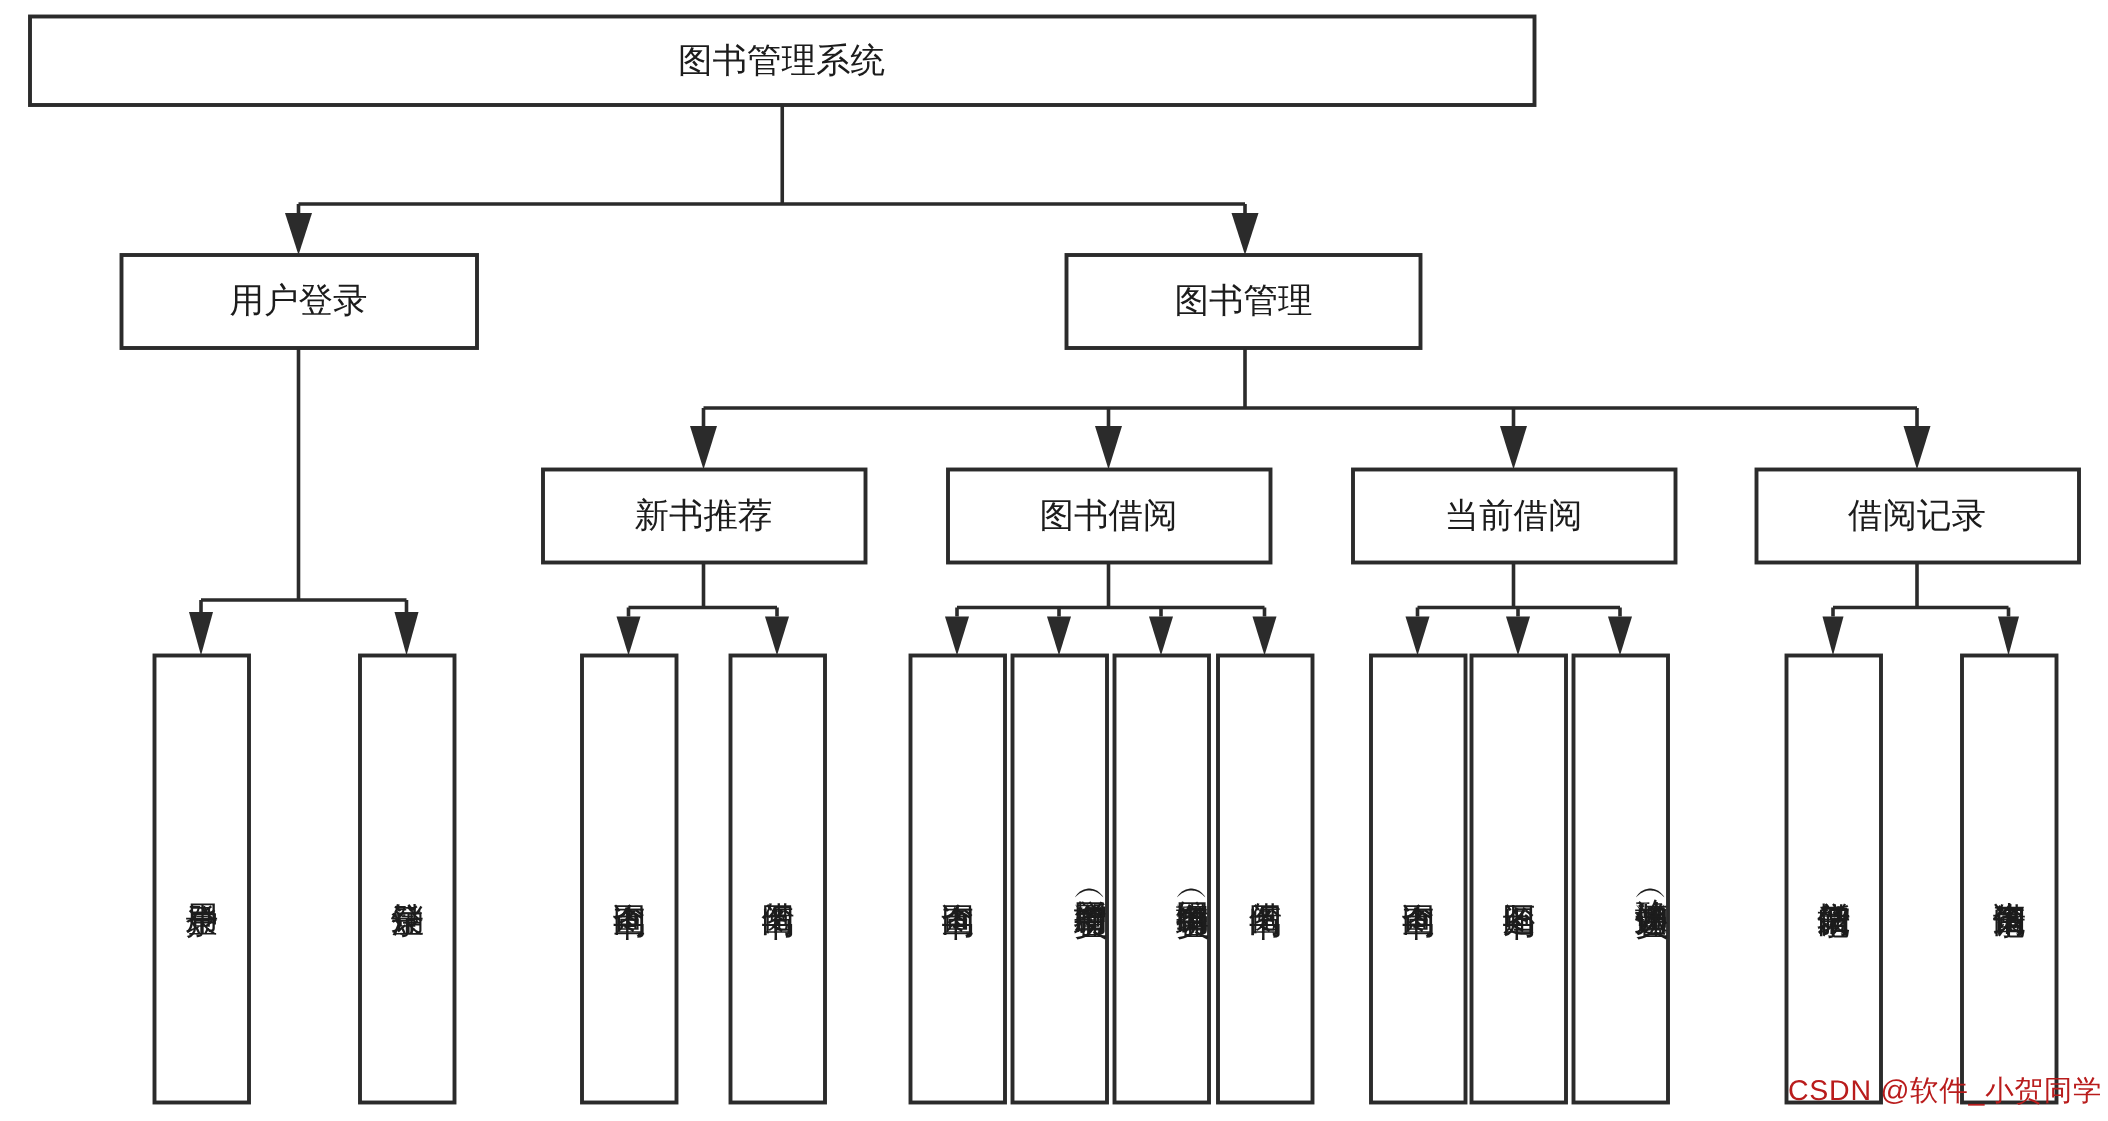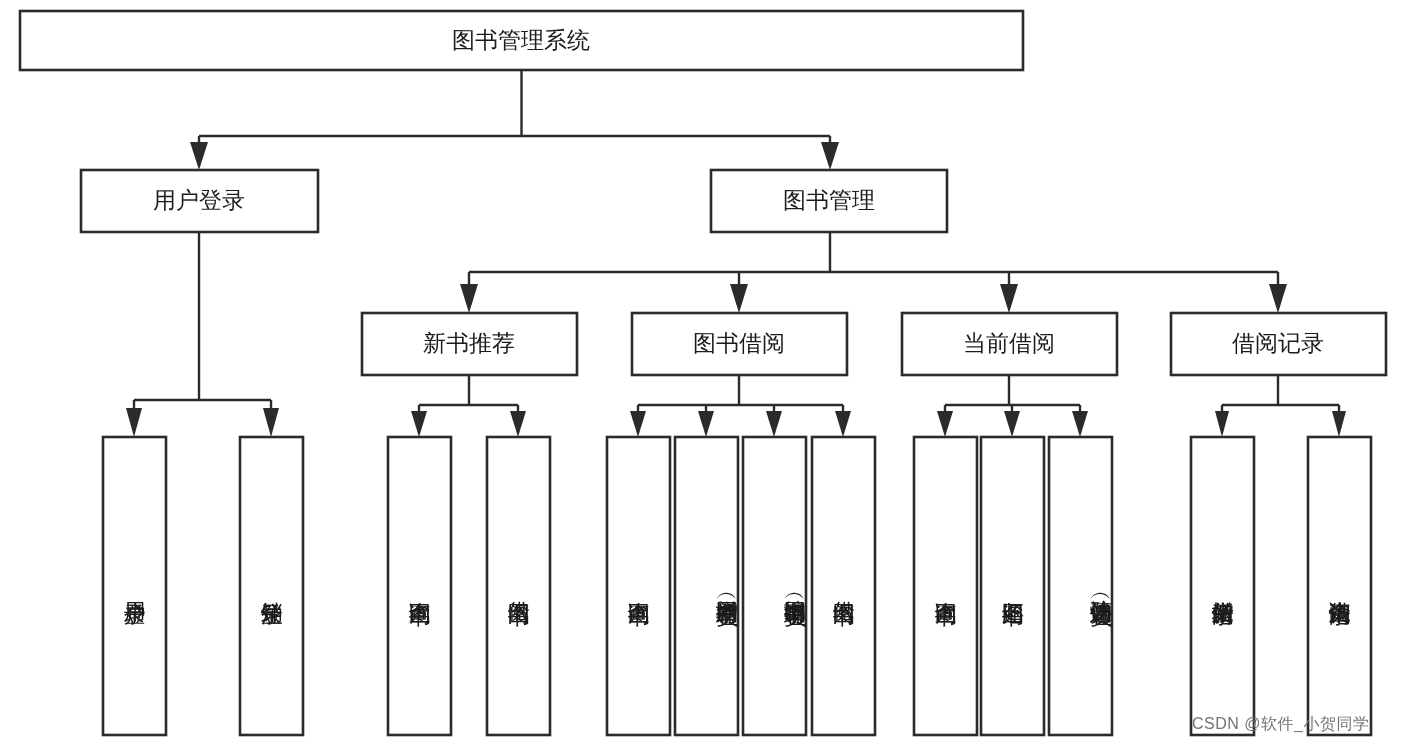--- a/index.html
+++ b/index.html
@@ -58,22 +58,22 @@
     text-align: center;
     writing-mode: vertical-rl;
     text-orientation: upright;
     white-space: nowrap;
     letter-spacing: 0.04em;
     pointer-events: none;
   }
   .watermark {
     position: absolute;
     font-family: "Liberation Sans", "DejaVu Sans", sans-serif;
-    font-size: 16px;
-    color: #737373;
+    font-size: 19px;
+    color: #b91c1c;
     white-space: nowrap;
     letter-spacing: 0.5px;
   }
 </style>
 </head>
 <body>
 
 <div id="diagram-root">
 
   <svg class="diagram-canvas" viewBox="0 0 1405 747" xmlns="http://www.w3.org/2000/svg">

